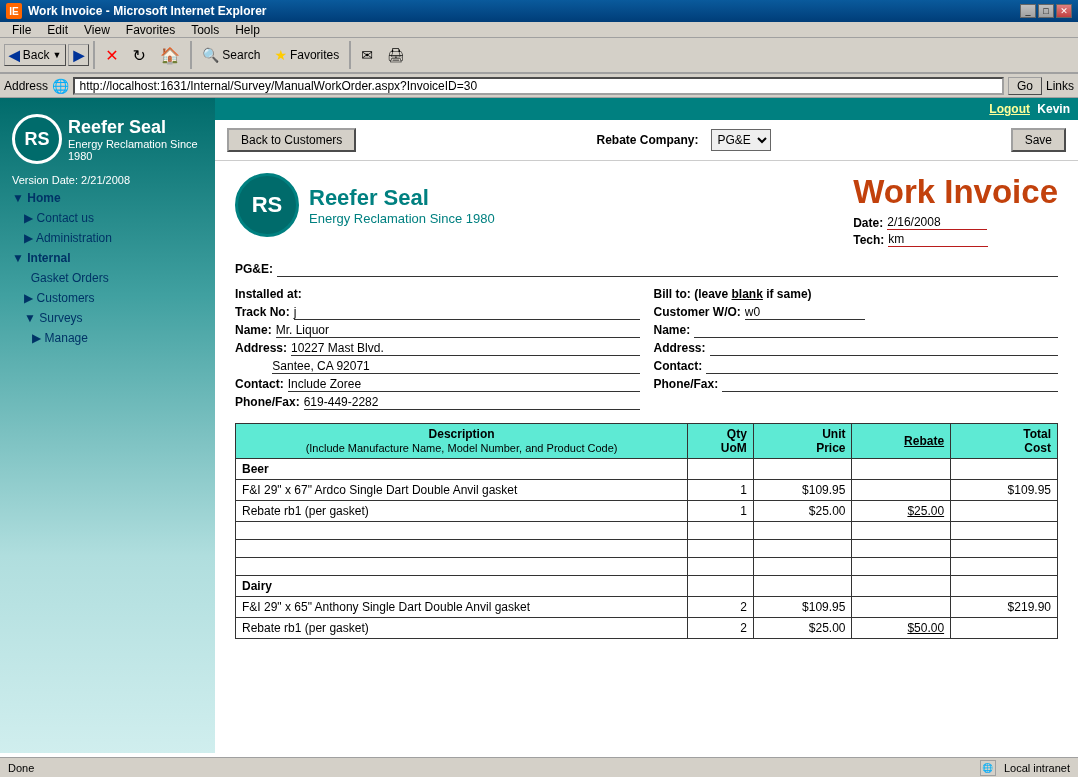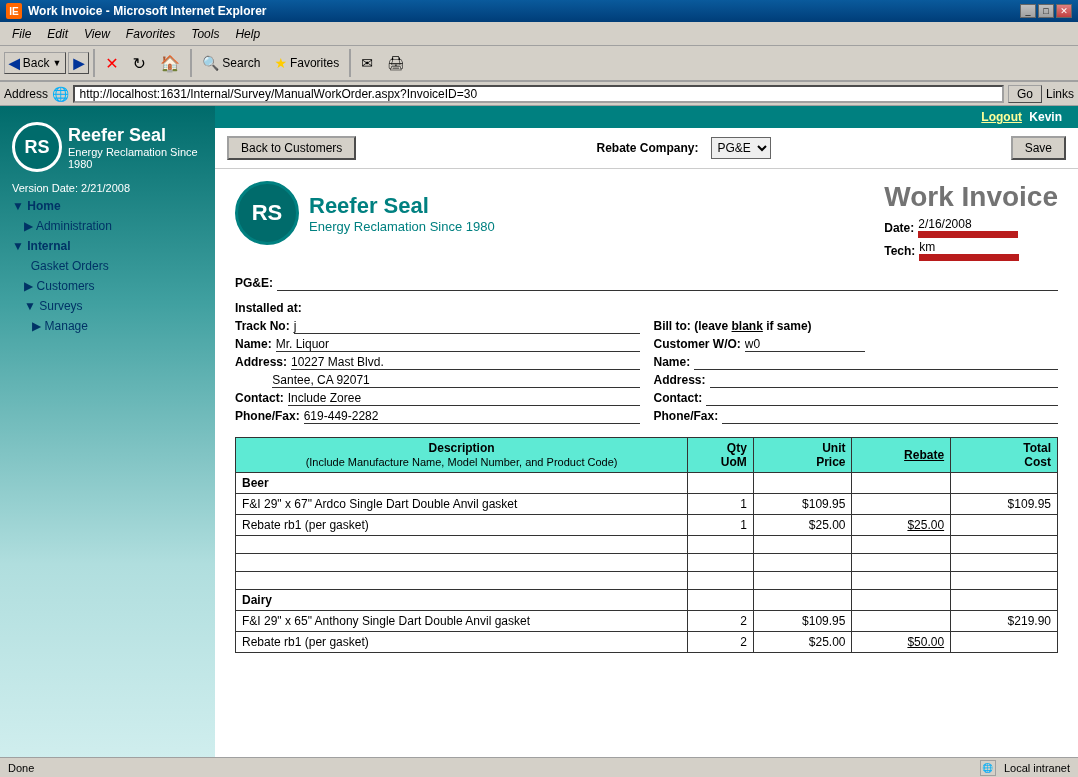--- a/index.html
+++ b/index.html
@@ -18,23 +18,22 @@
     .title-bar-left { display: flex; align-items: center; gap: 6px; font-size: 12px; font-weight: bold; }
     .title-bar-icon { width: 16px; height: 16px; background: #ff6600; border-radius: 2px; display: flex; align-items: center; justify-content: center; font-size: 10px; color: white; font-weight: bold; }
     .title-bar-controls { display: flex; gap: 2px; }
     .title-bar-btn {
       width: 16px; height: 14px; background: linear-gradient(to bottom, #c0c0c0, #a0a0a0);
       border: 1px solid #666; color: #000; font-size: 9px; display: flex; align-items: center; justify-content: center; cursor: pointer;
     }
 
     
     .menu-bar {
-      background: #d4d0c8; height: 24px; display: flex; align-items: center; padding: 0 4px;
+      background: #d4d0c8; height: 16px; display: flex; align-items: center; padding: 0 4px;
       border-bottom: 1px solid #a0a0a0;
-      font-style: italic;
     }
     .menu-item { padding: 2px 8px; font-size: 12px; cursor: pointer; }
 
     
     .toolbar {
       background: #d4d0c8; height: 36px; display: flex; align-items: center; padding: 2px 4px; gap: 2px;
       border-bottom: 2px solid #a0a0a0;
     }
     .toolbar-btn {
       display: flex; align-items: center; gap: 3px; padding: 2px 6px; cursor: pointer;
@@ -79,21 +78,21 @@
     .nav-item { padding: 3px 12px; cursor: pointer; color: #003366; font-size: 12px; }
     .nav-item.top-level { font-weight: bold; color: #003366; }
     .nav-item.sub { padding-left: 24px; }
     .nav-item.sub2 { padding-left: 32px; }
 
     
     .main-panel { flex: 1; overflow-y: auto; background: white; }
 
     
     .main-header {
-      background: #008080; color: white; padding: 4px 16px; font-size: 13px; font-weight: bold;
+      background: #008080; color: white; padding: 4px 8px; font-size: 13px; font-weight: bold;
       display: flex; align-items: center; justify-content: space-between;
     }
     .logout-area { font-size: 12px; }
     .logout-link { color: #ffff99; text-decoration: underline; cursor: pointer; margin-right: 4px; }
 
     
     .top-controls {
       display: flex; align-items: center; padding: 8px 12px; gap: 12px; border-bottom: 1px solid #ccc;
     }
     .back-btn {
@@ -110,31 +109,31 @@
     .invoice-header { display: flex; align-items: flex-start; justify-content: space-between; margin-bottom: 12px; }
     .invoice-logo { display: flex; align-items: center; gap: 10px; }
     .invoice-logo-icon {
       width: 64px; height: 64px; border-radius: 50%; border: 3px solid #008080; background: #006b6b;
       display: flex; align-items: center; justify-content: center; color: white; font-weight: bold; font-size: 22px; flex-shrink: 0;
     }
     .invoice-logo-text { color: #008080; }
     .invoice-logo-title { font-size: 22px; font-weight: bold; }
     .invoice-logo-sub { font-size: 13px; }
     .invoice-title-area { text-align: right; }
-    .invoice-title { font-size: 28px; font-weight: bold; color: #737373; }
+    .invoice-title { font-size: 33px; font-weight: bold; color: #c2410c; }
     .invoice-meta { font-size: 12px; margin-top: 4px; }
     .invoice-meta-row { display: flex; align-items: center; gap: 4px; margin-bottom: 2px; }
     .invoice-meta-label { font-weight: bold; }
-    .invoice-meta-input { border: none; border-bottom: 7px solid #b91c1c; width: 100px; font-size: 12px; }
+    .invoice-meta-input { border: none; border-bottom: 1px solid #b91c1c; width: 100px; font-size: 12px; }
 
     .pgande-row { display: flex; align-items: center; gap: 4px; margin: 6px 0 10px 0; }
     .pgande-label { font-weight: bold; font-size: 12px; }
     .pgande-input { border: none; border-bottom: 1px solid #333; flex: 1; height: 16px; }
 
-    .address-section { display: flex; gap: 14px; margin-bottom: 10px; align-items: flex-end; }
+    .address-section { display: flex; gap: 14px; margin-bottom: 10px; }
     .address-col { flex: 1; }
     .addr-header { font-weight: bold; font-size: 12px; margin-bottom: 4px; }
     .addr-row { display: flex; align-items: baseline; gap: 4px; margin-bottom: 3px; font-size: 12px; }
     .addr-label { font-weight: bold; white-space: nowrap; }
     .addr-value { border-bottom: 1px solid #333; flex: 1; min-width: 80px; }
     .addr-value-text { }
 
     
     .invoice-table { width: 100%; border-collapse: collapse; margin-top: 10px; font-size: 12px; }
     .invoice-table th, .invoice-table td {
@@ -246,20 +245,21 @@
         <span>RS</span>
       </div>
       <div class="sidebar-logo-text">
         <div class="sidebar-logo-title">Reefer Seal</div>
         <div class="sidebar-logo-sub">Energy Reclamation Since 1980</div>
       </div>
     </div>
     <div class="version-date">Version Date: 2/21/2008</div>
 
     <div class="nav-item top-level">▼ Home</div>
+    <div class="nav-item sub">▶ Contact us</div>
     <div class="nav-item sub">▶ Administration</div>
     <div class="nav-item top-level">▼ Internal</div>
     <div class="nav-item sub">&nbsp;&nbsp;Gasket Orders</div>
     <div class="nav-item sub">▶ Customers</div>
     <div class="nav-item sub">▼ Surveys</div>
     <div class="nav-item sub2">▶ Manage</div>
   </div>
 
   <div class="main-panel">
 

